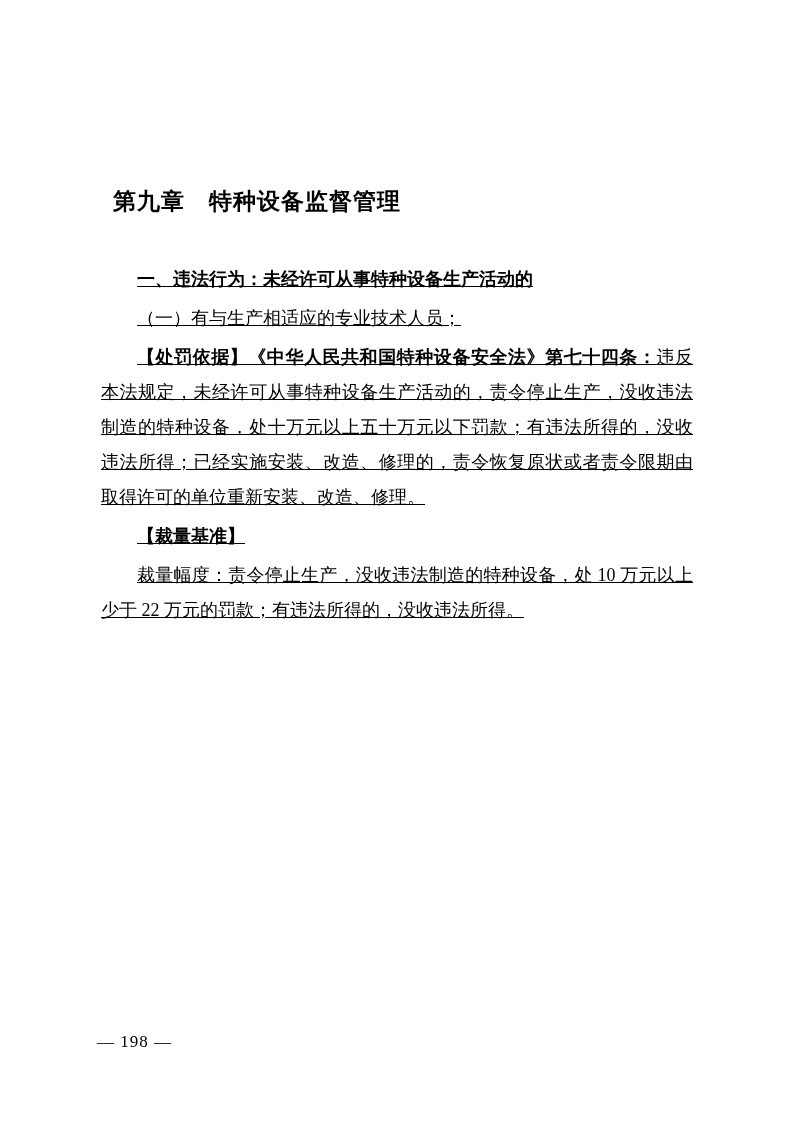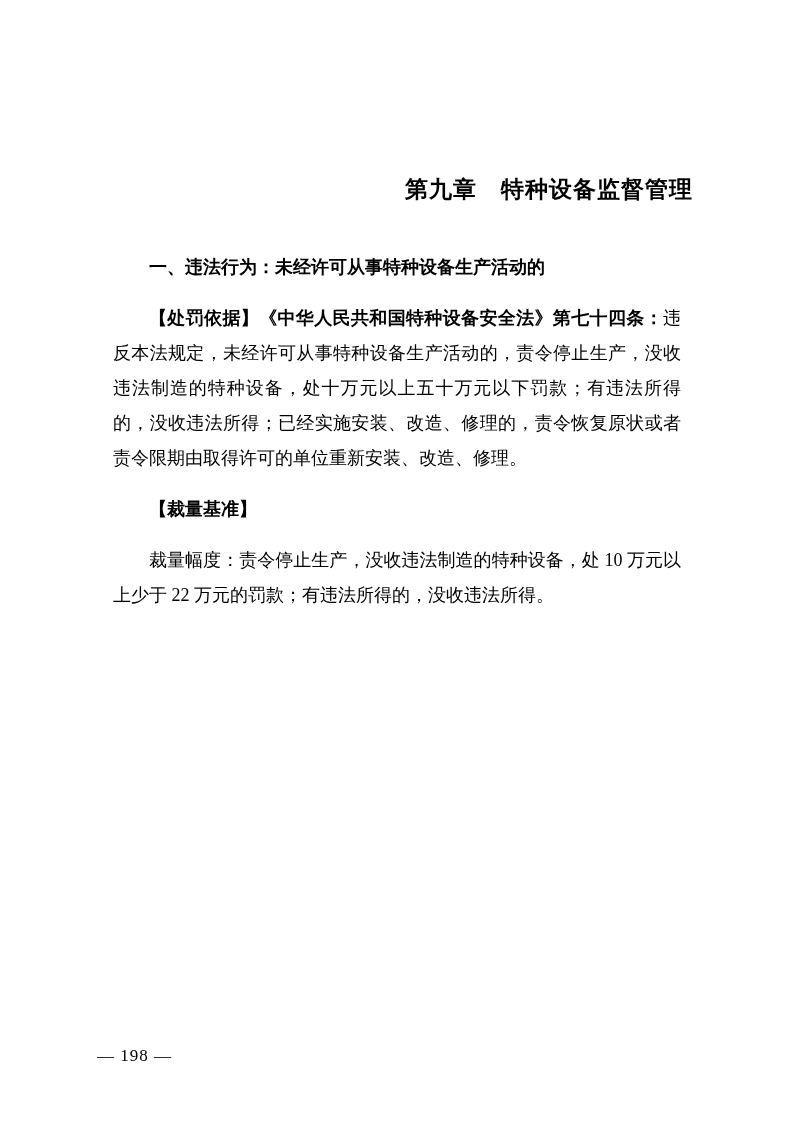--- a/index.html
+++ b/index.html
@@ -8,70 +8,71 @@
     position: relative;
     width: 793px;
     height: 1122px;
     background: #ffffff;
     color: #000000;
     padding: 172px 96px 0 97px;
     font-family: "Liberation Serif", "DejaVu Serif", serif;
     overflow: hidden;
   }
   .chapter-title {
-    margin: 4px;
-    text-align: right;
+    margin: 16px;
+    text-align: left;
     font-size: 23px;
     line-height: 26px;
     font-weight: bold;
     letter-spacing: 1px;
     font-family: "Liberation Sans", "DejaVu Sans", sans-serif;
   }
   .section-title {
     margin: 80px 0 0 0;
     text-align: center;
     font-size: 17px;
     line-height: 20px;
     font-weight: bold;
     font-family: "Liberation Sans", "DejaVu Sans", sans-serif;
   }
   .doc-body {
     margin-top: 48px;
     font-size: 18px;
     line-height: 35px;
     text-align: justify;
   }
-  .doc-body p { margin: 16px; }
+  .doc-body p { margin: 4px; text-decoration: underline; }
   .indent { text-indent: 2em; }
   .heading {
     font-weight: bold;
     font-family: "Liberation Sans", "DejaVu Sans", sans-serif;
   }
   .bold { font-weight: bold; }
   .page-number {
     position: absolute;
     left: 97px;
-    bottom: 56px;
+    bottom: 70px;
     font-size: 17px;
     letter-spacing: 1px;
   }
 </style>
 </head>
 <body>
 
 <div class="page">
 
   <h1 class="chapter-title">第九章　特种设备监督管理</h1>
 
 
   <div class="doc-body">
 
     <p class="heading indent">一、违法行为：未经许可从事特种设备生产活动的</p>
 
 
+    <p class="indent">（一）有与生产相适应的专业技术人员；</p>
 
 
 
     <p class="indent"><span class="bold">【处罚依据】《中华人民共和国特种设备安全法》第七十四条：</span><span>违反本法规定，未经许可从事特种设备生产活动的，责令停止生产，没收违法制造的特种设备，处十万元以上五十万元以下罚款；有违法所得的，没收违法所得；已经实施安装、改造、修理的，责令恢复原状或者责令限期由取得许可的单位重新安装、改造、修理。</span></p>
 
     <p class="bold indent">【裁量基准】</p>
 
 
     <p class="indent">裁量幅度：责令停止生产，没收违法制造的特种设备，处 10 万元以上少于 22 万元的罚款；有违法所得的，没收违法所得。</p>
 

